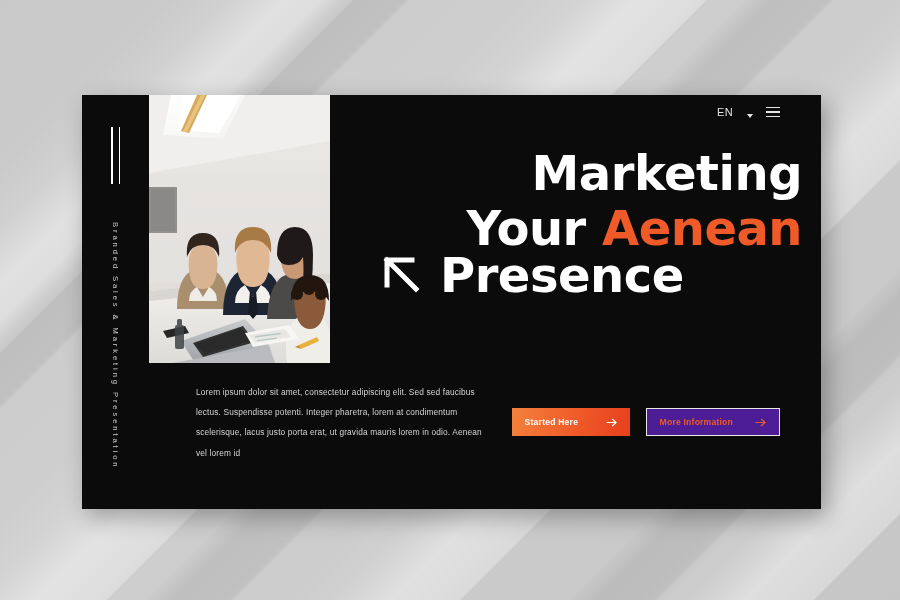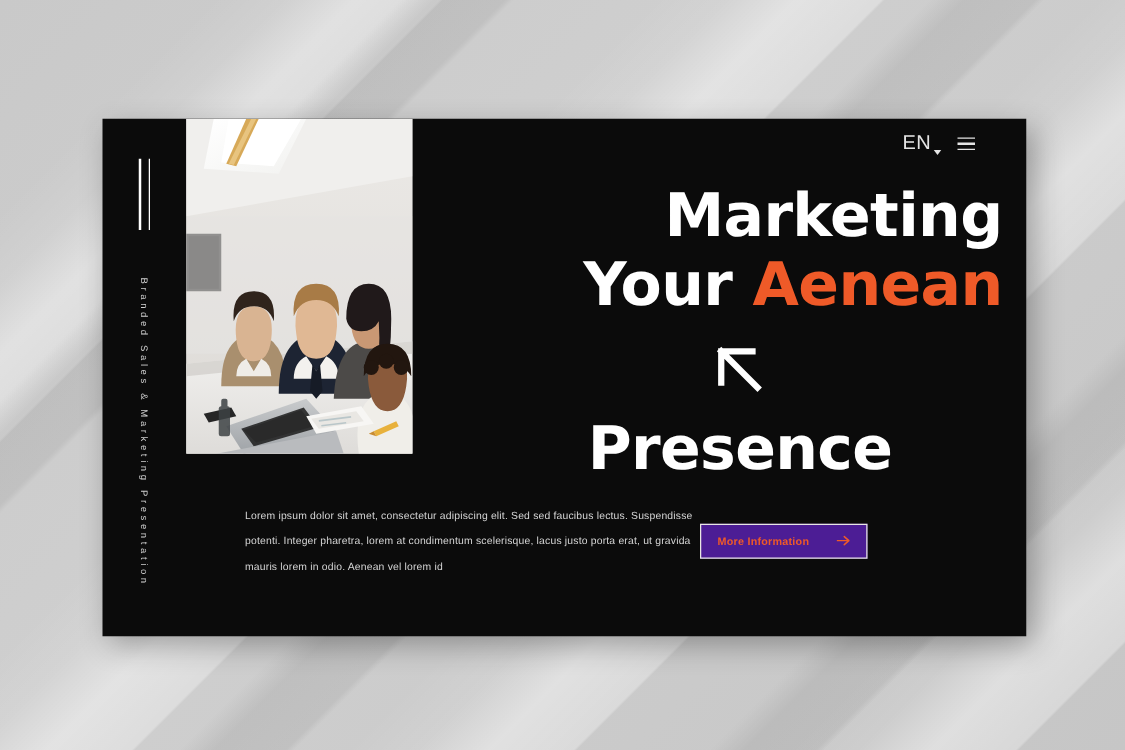--- a/index.html
+++ b/index.html
@@ -109,22 +109,22 @@
   
   #topnav {
     position: absolute;
     right: 41px;
     top: 11px;
     display: flex;
     align-items: center;
     gap: 13px;
   }
   #lang {
-    display:flex; align-items:flex-end; gap:2px;
-    color:#e4e4e4; font-size:16px; letter-spacing:0.4px;
+    display:flex; align-items:flex-end; gap:14px;
+    color:#e4e4e4; font-size:11px; letter-spacing:0.4px;
   }
   #lang .caret {
     width:0;height:0;
     border-left:3.5px solid transparent;
     border-right:3.5px solid transparent;
     border-top:4px solid #e4e4e4;
     display:block;
   }
   #hamburger { display:flex; flex-direction:column; gap:2.7px; }
   #hamburger i { display:block; width:14px; height:1.8px; background:#e4e4e4; }
@@ -138,39 +138,39 @@
     text-align: right;
     font-family: "DejaVu Sans", sans-serif;
     font-weight: 700;
     color: #ffffff;
     line-height: 0.98;
     letter-spacing: -0.5px;
   }
   .hl-line { display:block; white-space: nowrap; }
   #hl1 { font-size: 48px; }
   #hl2 { font-size: 48px; margin-top: 8px; }
-  #hl3 { font-size: 48px; margin-top: 24px; display:flex; align-items:center; justify-content:flex-start; gap:18px;flex-direction:column;}
+  #hl3 { font-size: 48px; margin-top: 0; display:flex; align-items:center; justify-content:flex-start; gap:18px;}
   .accent { color: #ef5a28; }
 
   #arrow-ul {
     width: 40px; height: 40px;
     flex: 0 0 auto;
     margin-bottom: 2px;
   }
 
   
   #bottom {
     position: absolute;
     left: 67px;
     bottom: 46px;
     right: 41px;
     display: flex;
     align-items: center;
-    justify-content: flex-start;
-    gap: 4px;
+    justify-content: flex-end;
+    gap: 20px;
     margin-left: 47px;
   }
   #paragraph {
     width: 360px;
     font-size: 8.3px;
     line-height: 2.45;
     color: #d5d5d5;
     letter-spacing: 0.15px;
   }
   #actions { display:flex; align-items:center; gap:16px; }
@@ -327,20 +327,26 @@
         <path d="M5 5 L30 5 M5 5 L5 30 M5 5 L34 34" stroke="#ffffff" stroke-width="5" fill="none" stroke-linecap="square"></path>
       </svg>
       <span>Presence</span>
     </span>
   </div>
 
   <div id="bottom">
     <p id="paragraph">Lorem ipsum dolor sit amet, consectetur adipiscing elit. Sed sed faucibus lectus. Suspendisse potenti. Integer pharetra, lorem at condimentum scelerisque, lacus justo porta erat, ut gravida mauris lorem in odio. Aenean vel lorem id</p>
 
     <div id="actions">
+      <div class="btn" id="btn-primary">
+        <span>Started Here</span>
+        <svg class="btn-arrow" viewBox="0 0 12 12">
+          <path d="M1 6 L11 6 M7 2.5 L11 6 L7 9.5" stroke="#ffffff" stroke-width="1.3" fill="none" stroke-linecap="round" stroke-linejoin="round"></path>
+        </svg>
+      </div>
 
       <div class="btn" id="btn-secondary">
         <span>More Information</span>
         <svg class="btn-arrow" viewBox="0 0 12 12">
           <path d="M1 6 L11 6 M7 2.5 L11 6 L7 9.5" stroke="#ef5a28" stroke-width="1.3" fill="none" stroke-linecap="round" stroke-linejoin="round"></path>
         </svg>
       </div>
     </div>
   </div>
 

